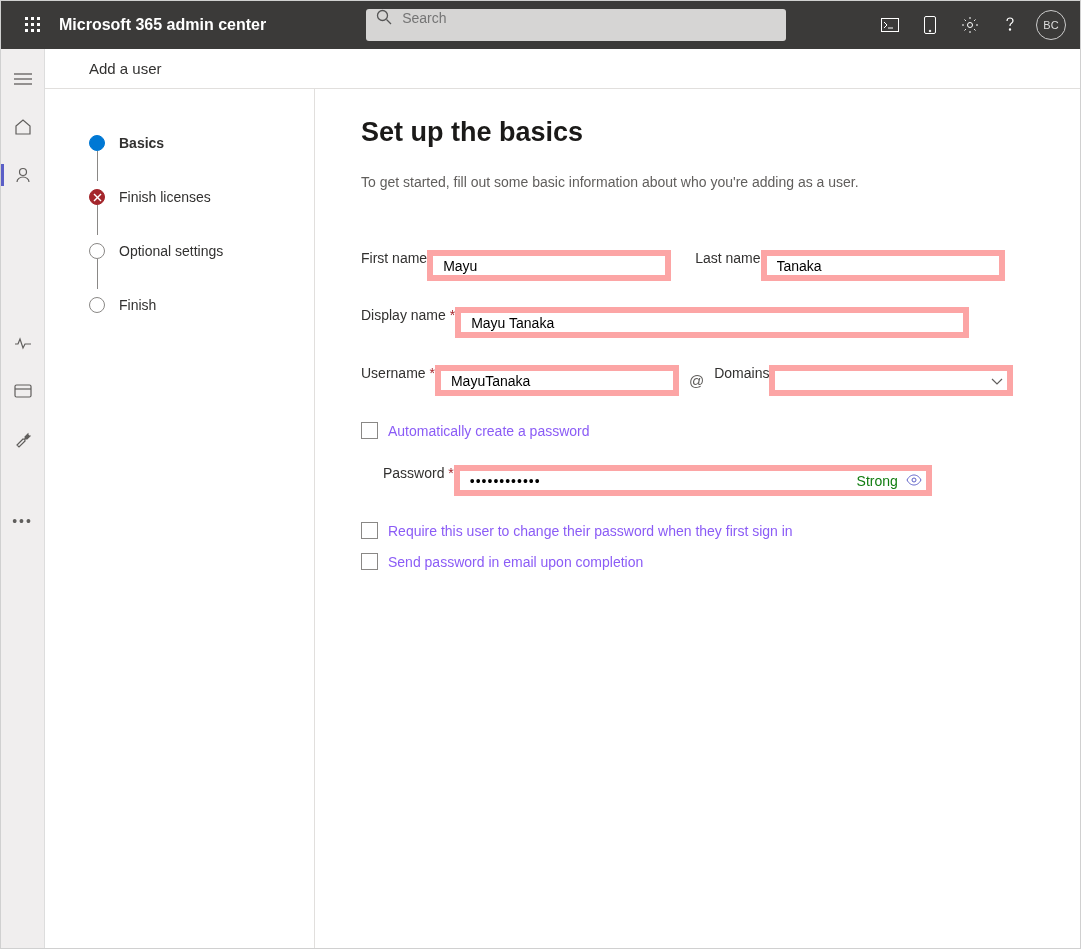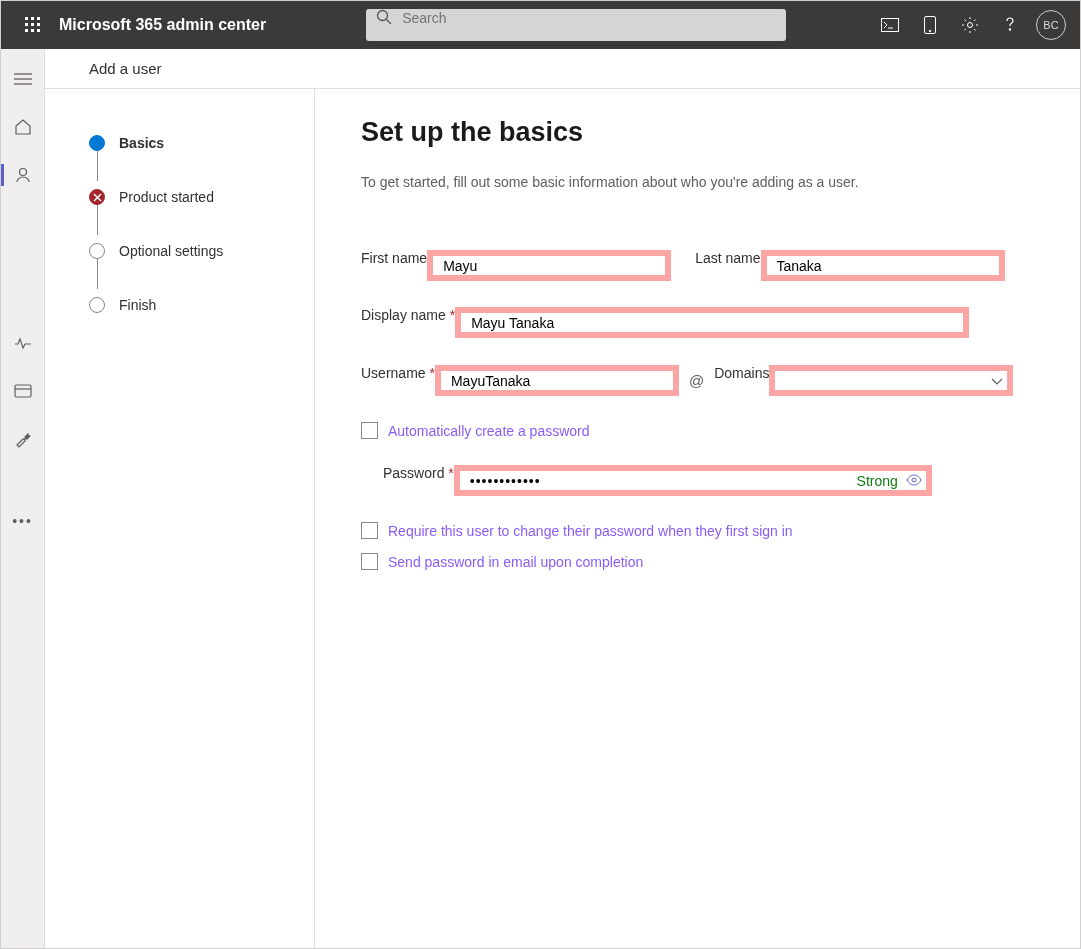--- a/index.html
+++ b/index.html
@@ -165,21 +165,21 @@
           <div class="step-label step-current-label">Basics</div>
         </div>
         <div class="connector"></div>
         <div class="wizard-step">
           <div class="step-dot dot-error">
             <svg width="9" height="9" viewBox="0 0 9 9" stroke="#fff" stroke-width="1.4">
                 <line x1="1" y1="1" x2="8" y2="8"></line>
                 <line x1="8" y1="1" x2="1" y2="8"></line>
               </svg>
           </div>
-          <div class="step-label">Product started</div>
+          <div class="step-label">Finish licenses</div>
         </div>
         <div class="connector"></div>
         <div class="wizard-step">
           <div class="step-dot"></div>
           <div class="step-label">Optional settings</div>
         </div>
         <div class="connector"></div>
         <div class="wizard-step">
           <div class="step-dot"></div>
           <div class="step-label">Finish</div>

